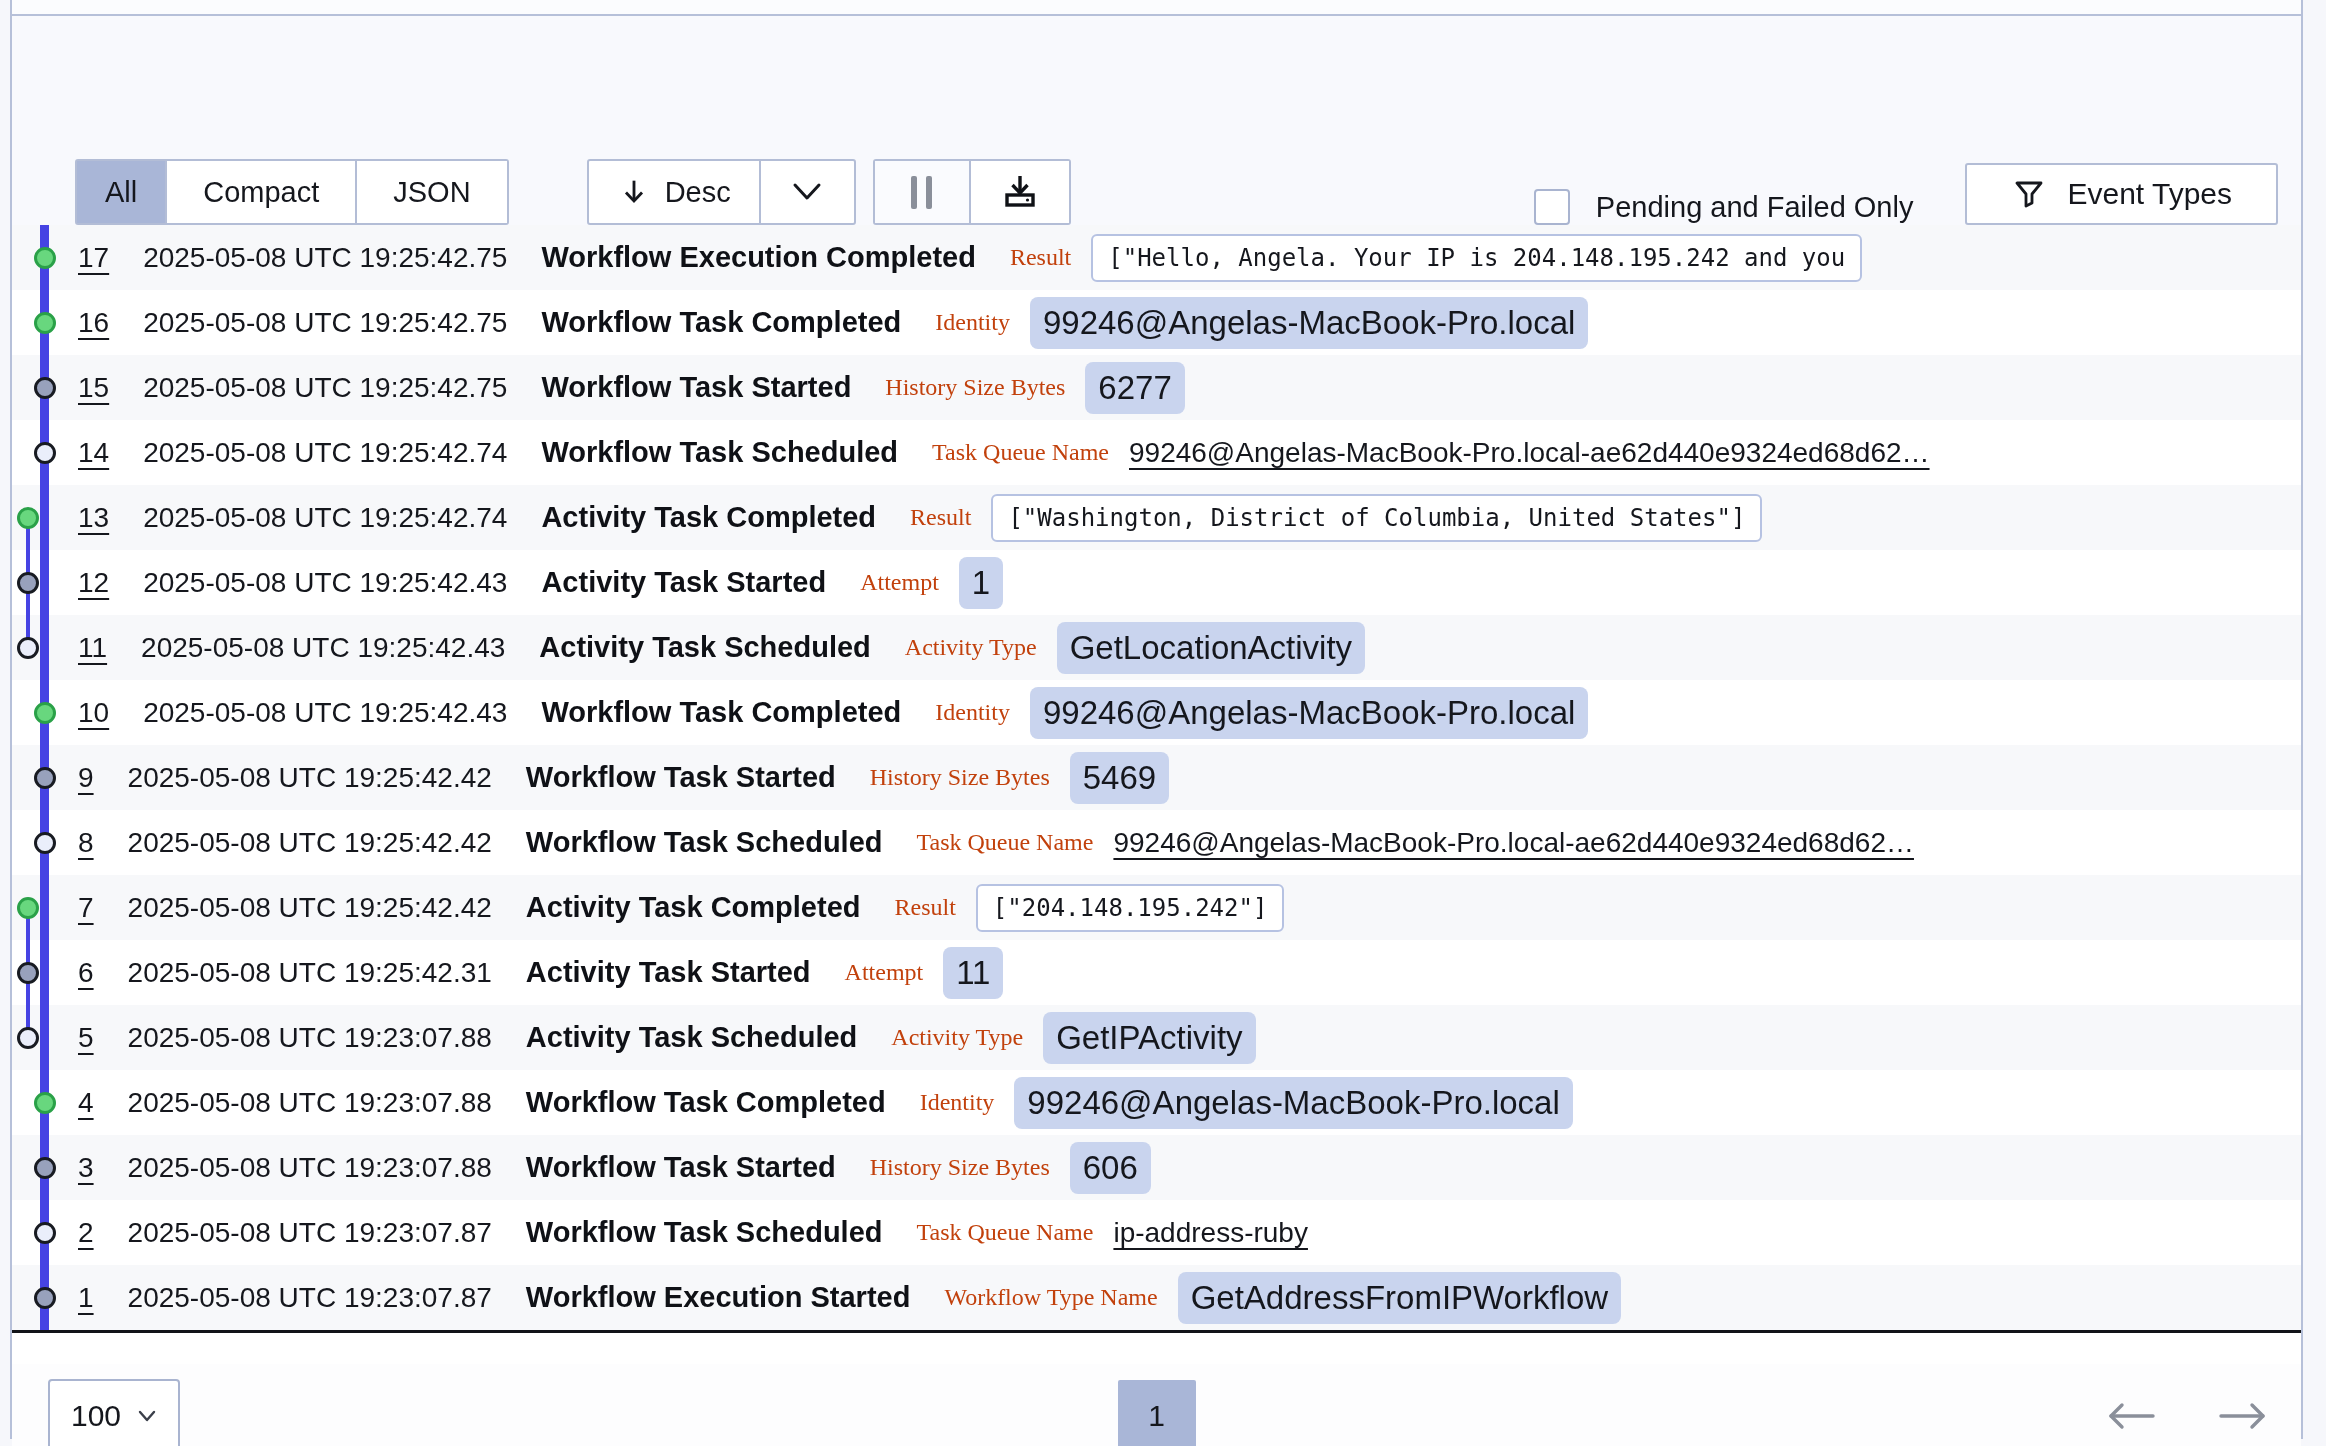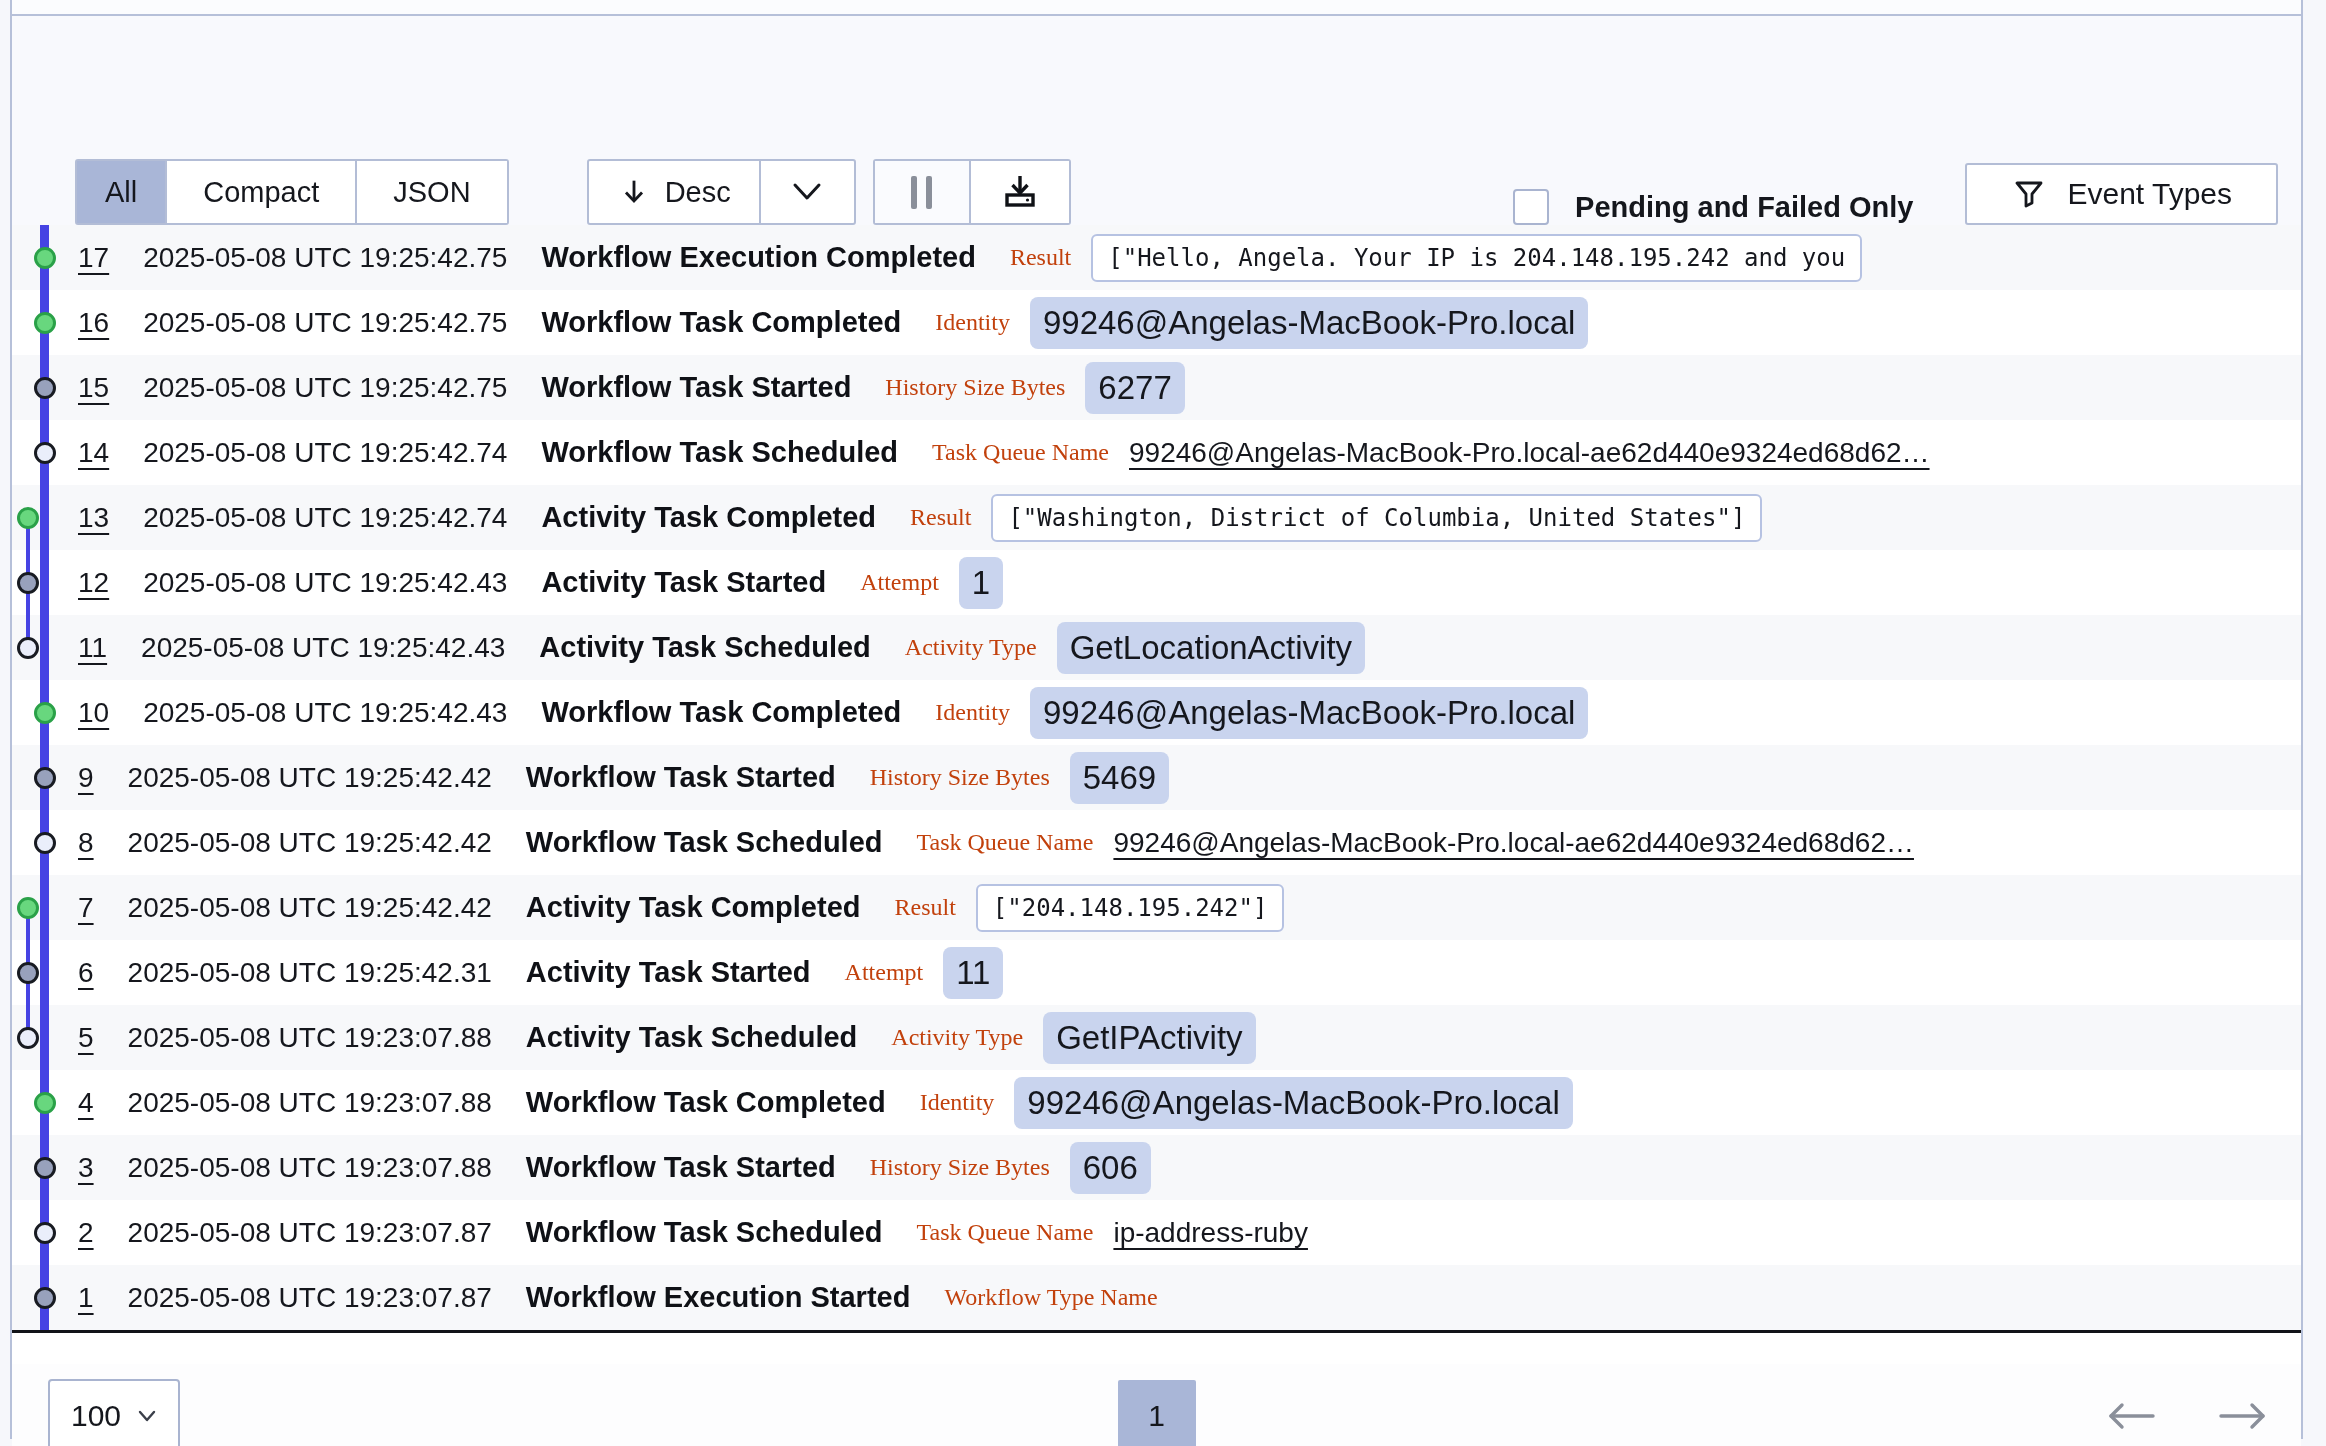--- a/index.html
+++ b/index.html
@@ -27,21 +27,21 @@
   .seg:last-child{border-right:none;}
   .seg.selected{background:#a9b6d7;}
   .sort-split{margin-left:78px;display:flex;height:66px;border:2px solid #b3bdd6;background:#fff;border-radius:3px;box-sizing:border-box;margin-top:26px;}
   .sort-main{display:flex;gap:14px;align-items:center;padding:0 28px;border-right:2px solid #b3bdd6;font-size:29px;cursor:pointer;}
   .sort-caret{width:93px;display:flex;align-items:center;justify-content:center;cursor:pointer;}
   .icon-group{margin-left:17px;display:flex;height:66px;border:2px solid #b3bdd6;border-radius:3px;box-sizing:border-box;}
   .pause-btn{width:94px;background:#fafbfe;border-right:2px solid #b3bdd6;display:flex;align-items:center;justify-content:center;gap:9px;cursor:pointer;}
   .pause-bar{width:6px;height:33px;background:#8a8f9a;border-radius:2px;}
   .download-btn{width:98px;background:#fff;display:flex;align-items:center;justify-content:center;cursor:pointer;}
   .spacer{flex:1;}
-  .pending-toggle{display:flex;align-items:center;gap:26px;margin-right:52px;cursor:pointer;font-weight:bold;}
+  .pending-toggle{display:flex;align-items:center;gap:26px;margin-right:52px;cursor:pointer;}
   .checkbox{width:36px;height:36px;border:2px solid #a9b4d0;background:#fff;border-radius:4px;box-sizing:border-box;}
   .pending-label{font-size:29px;}
   .event-types-btn{height:62px;border:2px solid #b3bdd6;background:#fff;display:flex;align-items:center;gap:20px;padding:0 44px;font-size:30px;border-radius:3px;box-sizing:border-box;cursor:pointer;}
   
   .rows{position:relative;height:1105px;background:#fff;}
   .timeline-line{position:absolute;left:28px;top:0;bottom:0;width:9px;background:#4643e3;z-index:1;}
   .branch-line{position:absolute;left:14px;width:4px;background:#4643e3;z-index:1;}
   .event-row{position:relative;height:65px;display:flex;align-items:center;padding-left:66px;gap:34px;box-sizing:border-box;cursor:pointer;}
   .event-row.stripe{background:#f7f8fa;}
   .dot{position:absolute;top:50%;transform:translateY(-50%);width:22px;height:22px;border-radius:50%;box-sizing:border-box;z-index:2;}
@@ -286,20 +286,21 @@
           <span class="value-link">ip-address-ruby</span>
         </span>
       </div>
       <div class="event-row stripe">
         <span class="dot started main"></span>
         <span class="event-id">1</span>
         <span class="event-ts">2025-05-08 UTC 19:23:07.87</span>
         <span class="event-name">Workflow Execution Started</span>
         <span class="detail">
           <span class="detail-label">Workflow Type Name</span>
+          <span class="value-badge">GetAddressFromIPWorkflow</span>
         </span>
       </div>
       <div class="branch-line" style="top: 292.5px; height: 130px;"></div>
       <div class="branch-line" style="top: 682.5px; height: 130px;"></div>
     </div>
 
   <div class="black-divider"></div>
 
   <div class="pagination">
     <div class="page-size">

